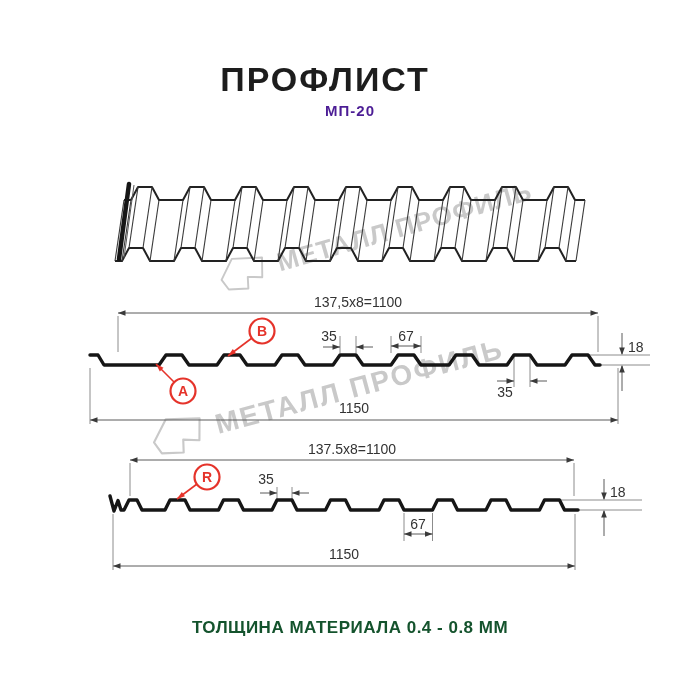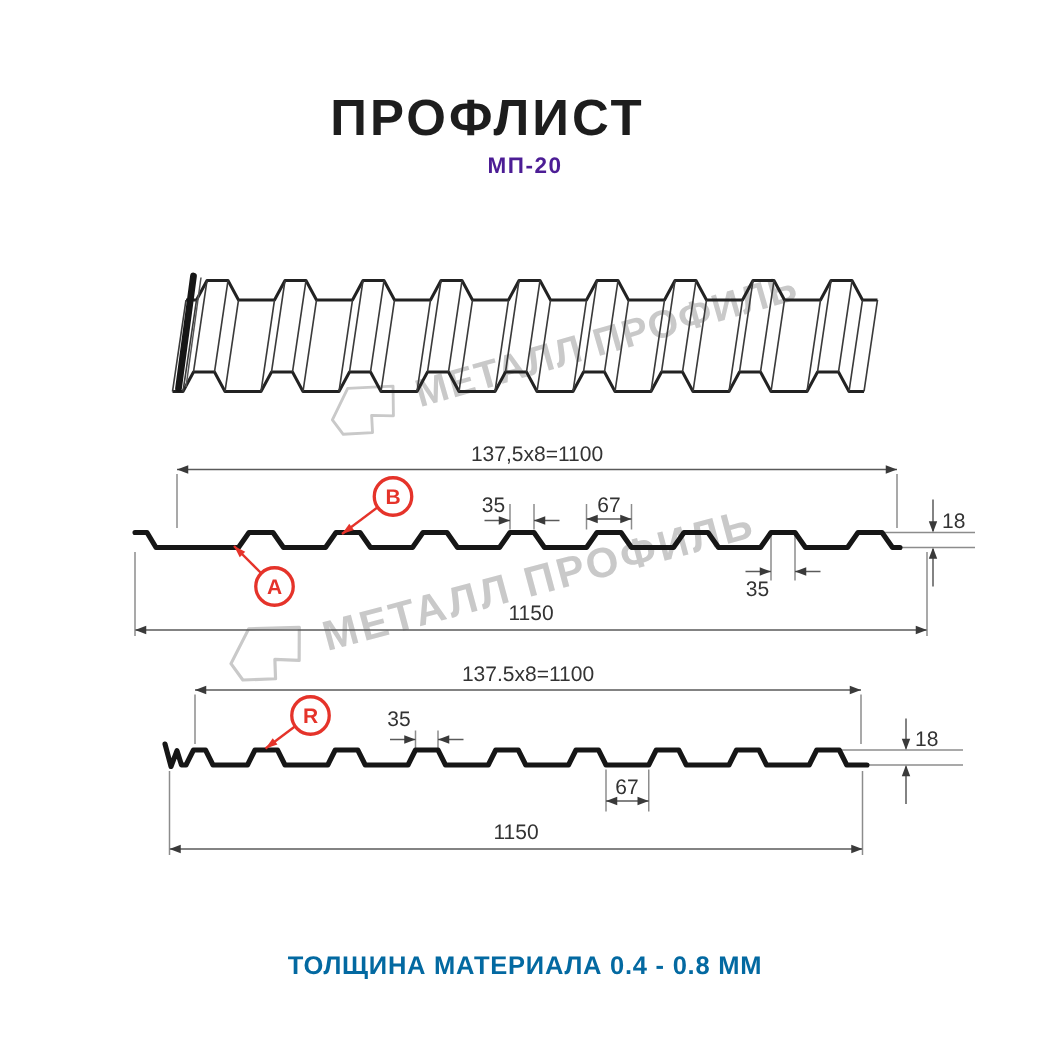--- a/index.html
+++ b/index.html
@@ -3,21 +3,21 @@
 <meta charset="utf-8">
 <style>
   html,body{margin:0;padding:0;background:#ffffff;}
   body{width:700px;height:700px;position:relative;overflow:hidden;
        font-family:"Liberation Sans","DejaVu Sans",sans-serif;}
   .page-title{position:absolute;top:60px;left:0;width:650px;text-align:center;
     font-size:34px;font-weight:bold;letter-spacing:2px;color:#1d1d1d;}
   .page-subtitle{position:absolute;top:102px;left:0;width:700px;text-align:center;
     font-size:15px;font-weight:bold;letter-spacing:1px;color:#4c1d95;}
   .footer-note{position:absolute;top:618px;left:0;width:700px;text-align:center;
-    font-size:17px;font-weight:bold;letter-spacing:.5px;color:#0369a1;margin-top:16px;}
+    font-size:17px;font-weight:bold;letter-spacing:.5px;color:#14532d;}
   .watermark{position:absolute;display:flex;align-items:center;gap:10px;
     color:#c9c9c9;font-weight:bold;white-space:nowrap;z-index:1;}
   .wm-1{left:218px;top:260px;font-size:26px;letter-spacing:1px;
     transform:rotate(-16deg);transform-origin:0 50%;}
   .wm-2{left:150px;top:420px;font-size:28px;letter-spacing:2px;
     transform:rotate(-15deg);transform-origin:0 50%;}
   svg.drawing{position:absolute;left:0;top:0;z-index:2;}
   text.dim{font-family:"Liberation Sans","DejaVu Sans",sans-serif;
     font-size:14px;fill:#333333;}
   text.cl{font-family:"Liberation Sans","DejaVu Sans",sans-serif;

